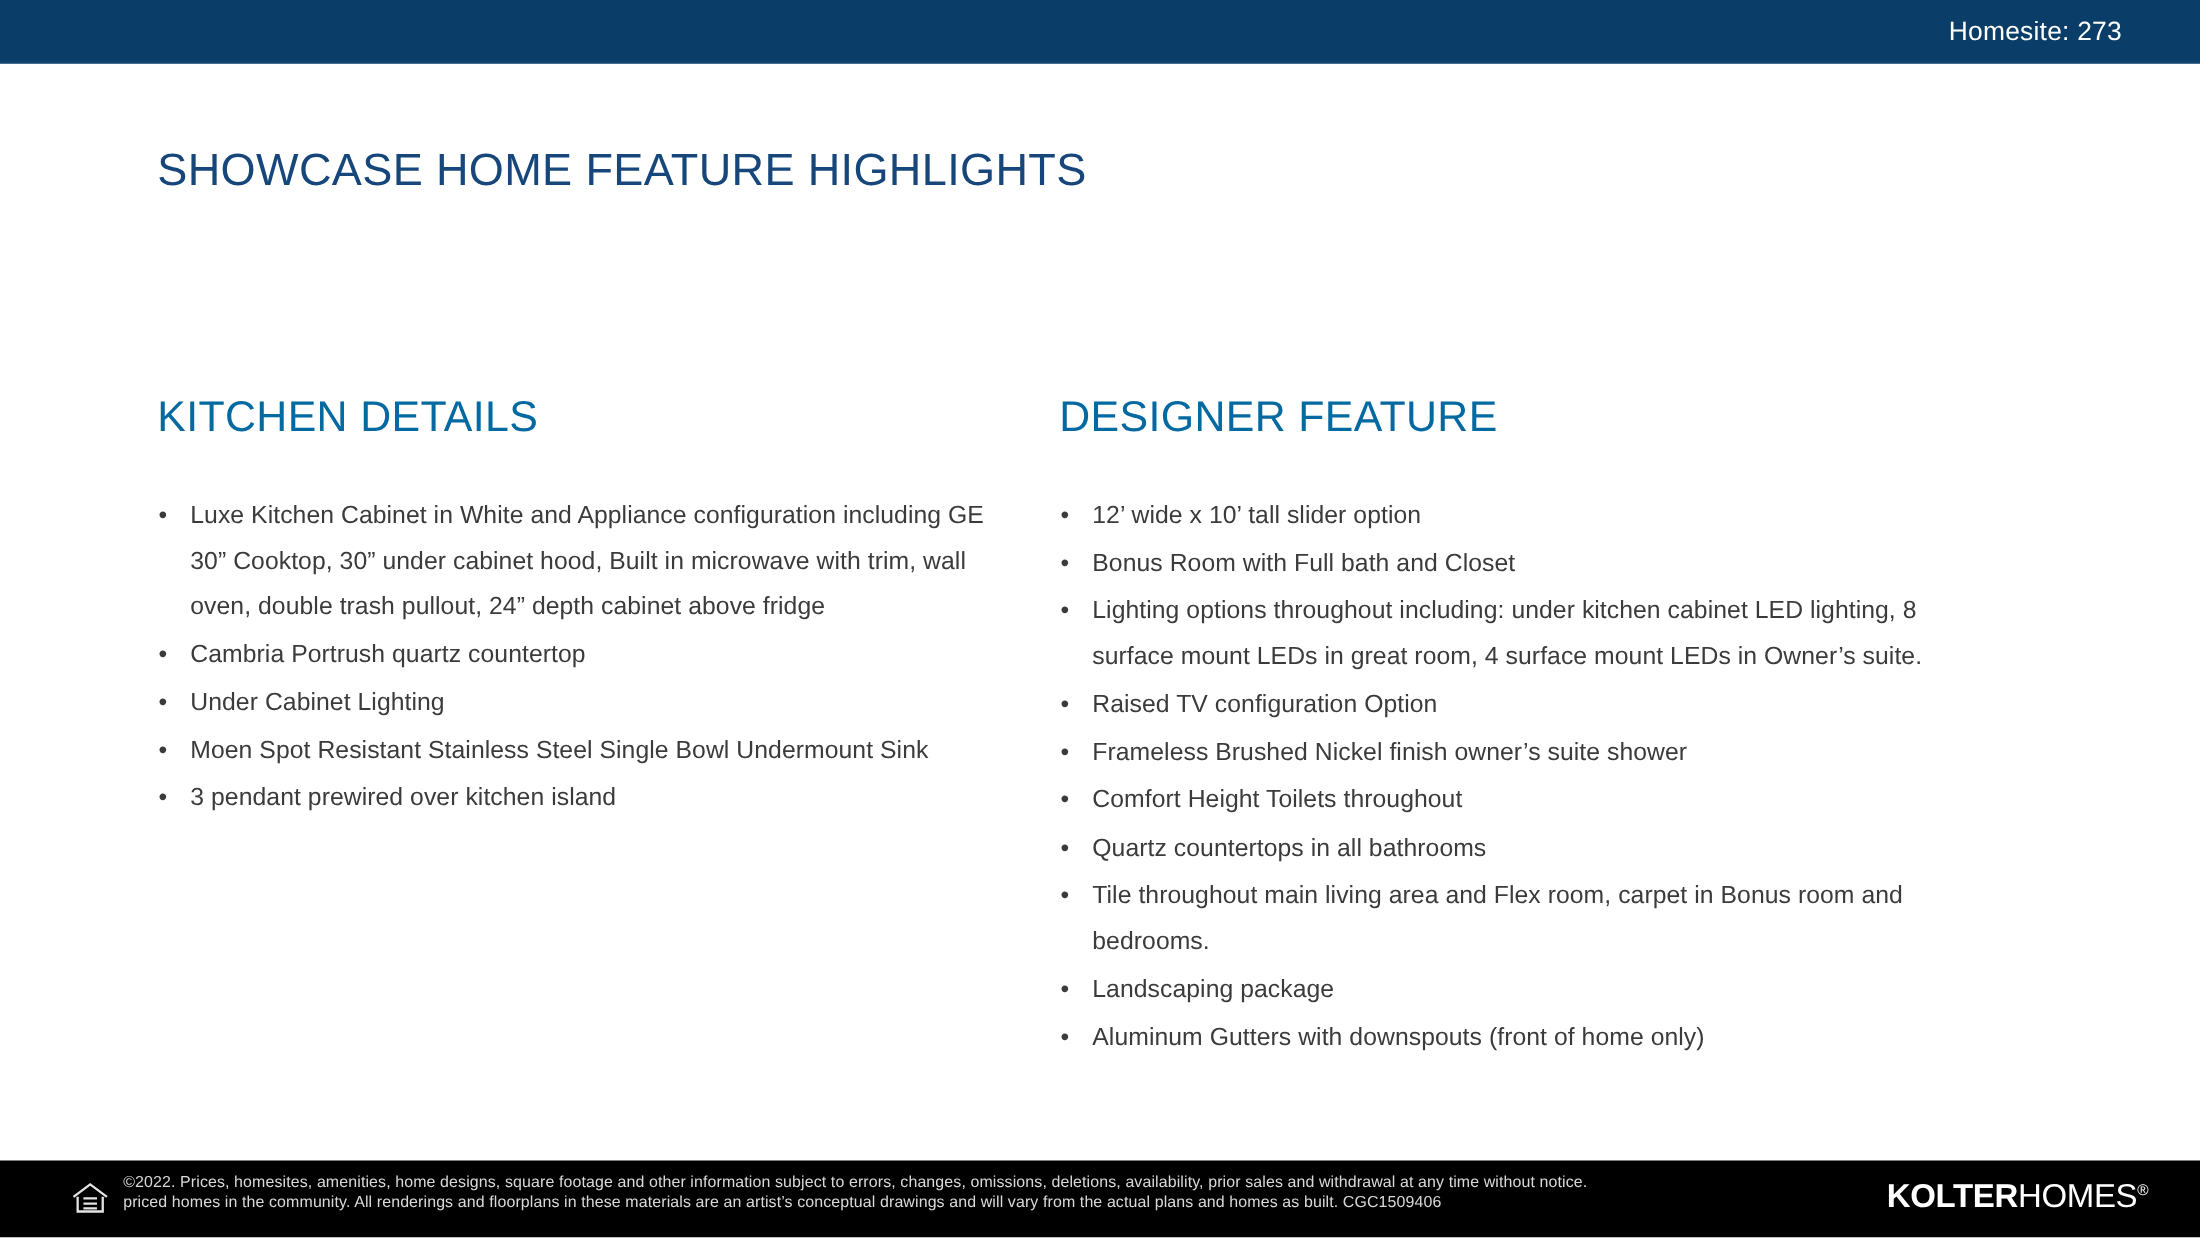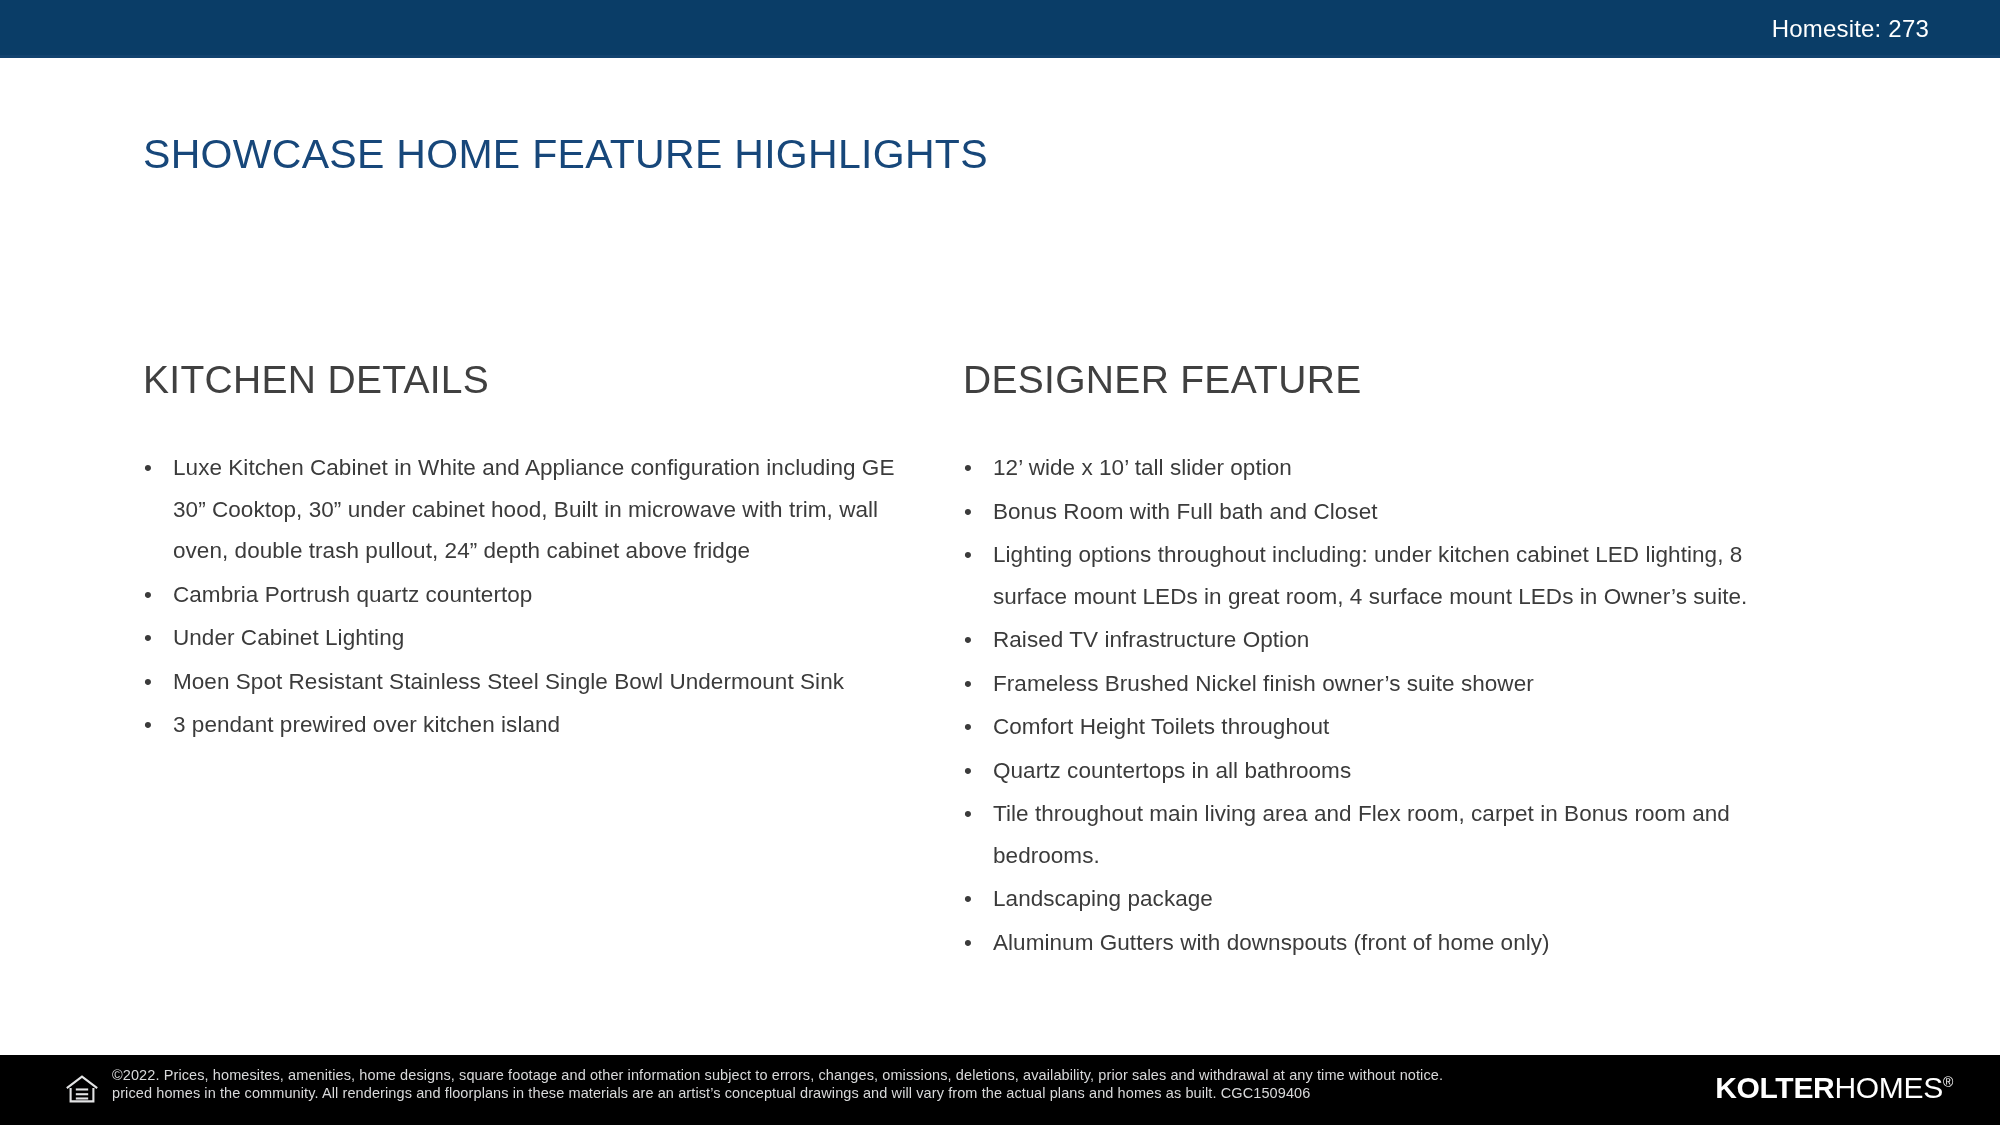--- a/index.html
+++ b/index.html
@@ -77,21 +77,21 @@
   }
 
   .column {
     position: absolute;
     top: 300px;
   }
   .column-left  { left: 143px;  width: 790px; }
   .column-right { left: 963px;  width: 800px; }
 
   .column-heading {
-    color: #404040;
+    color: #0369a1;
     font-size: 39px;
     font-weight: 400;
     letter-spacing: 0.3px;
     margin: 0 0 45px 0;
     white-space: nowrap;
   }
 
   ul.feature-list {
     list-style: none;
     margin: 0;
@@ -208,21 +208,21 @@
         <li>
           <span class="bullet-dot">•</span>
           <span>Bonus Room with Full bath and Closet</span>
         </li>
         <li>
           <span class="bullet-dot">•</span>
           <span>Lighting options throughout including: under kitchen cabinet LED lighting, 8 surface mount LEDs in great room, 4 surface mount LEDs in Owner’s suite.</span>
         </li>
         <li>
           <span class="bullet-dot">•</span>
-          <span>Raised TV infrastructure Option</span>
+          <span>Raised TV configuration Option</span>
         </li>
         <li>
           <span class="bullet-dot">•</span>
           <span>Frameless Brushed Nickel finish owner’s suite shower</span>
         </li>
         <li>
           <span class="bullet-dot">•</span>
           <span>Comfort Height Toilets throughout</span>
         </li>
         <li>

